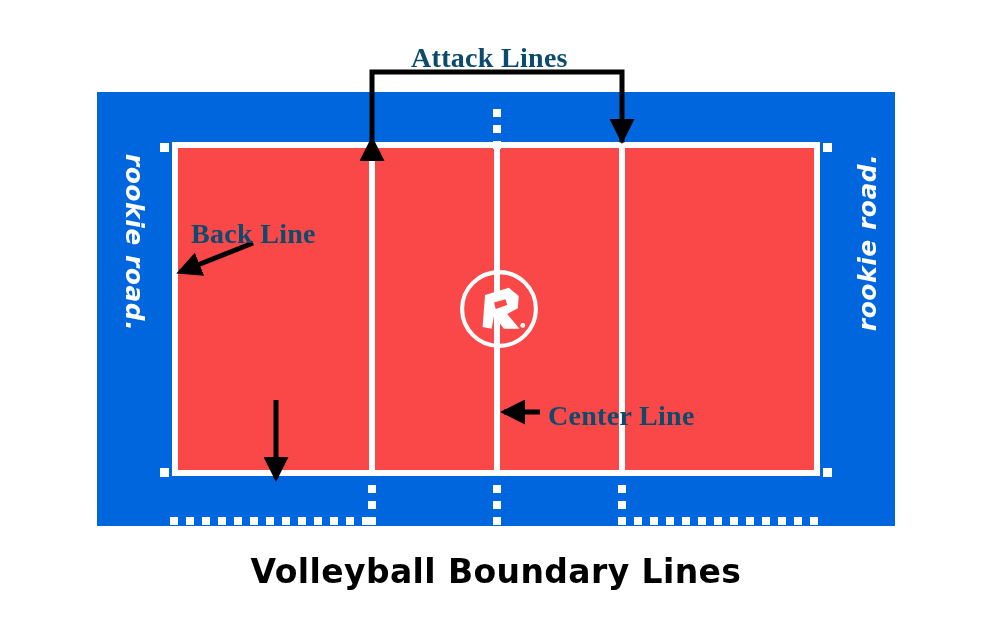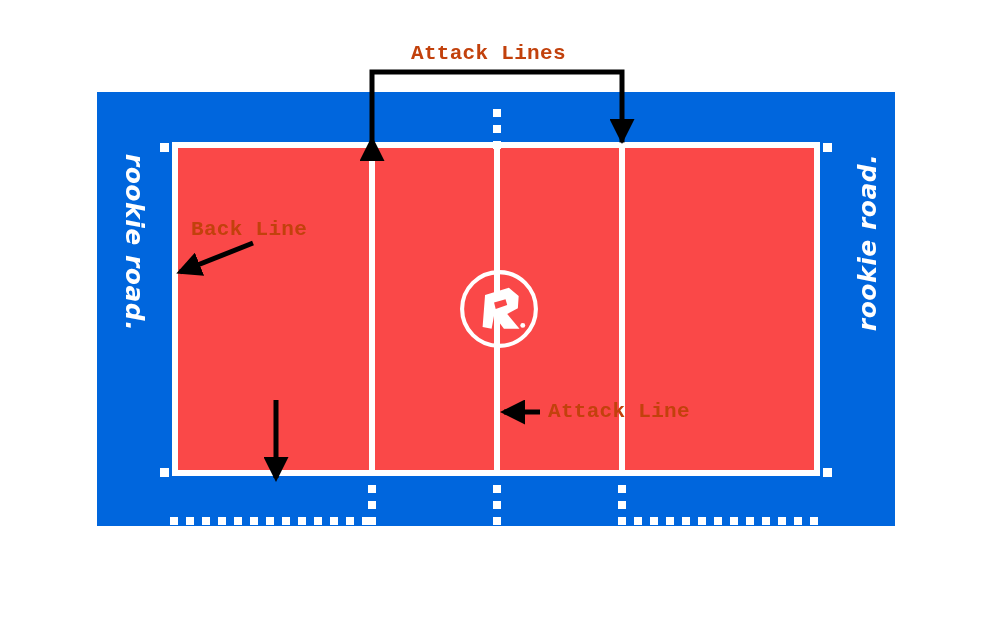--- a/index.html
+++ b/index.html
@@ -118,24 +118,24 @@
     top: 228px;
     width: 230px;
     text-align: center;
     transform: rotate(-90deg);
     transform-origin: center center;
   }
 
   
   .callout {
     position: absolute;
-    color: #c2410c;
-    font-family: Liberation Mono, monospace;
+    color: #0c4a6e;
+    font-family: Liberation Serif, serif;
     font-weight: 700;
-    font-size: 21px;
+    font-size: 28px;
     letter-spacing: 0.3px;
     white-space: nowrap;
   }
   .callout.attack-lines { left: 411px; top: 42px; }
   .callout.back-line    { left: 191px; top: 218px; text-align: right; }
   .callout.side-line    { left: 218px; top: 375px; }
   .callout.center-line  { left: 548px; top: 400px; }
 
   
   .annotations {
@@ -252,16 +252,17 @@
       <line x1="276" y1="400" x2="276" y2="478" stroke="#000000" stroke-width="5" marker-end="url(#arrowhead)"></line>
     </g>
 
     <g>
       <line x1="540" y1="412" x2="504" y2="412" stroke="#000000" stroke-width="5" marker-end="url(#arrowhead)"></line>
     </g>
   </svg>
 
   <div class="callout attack-lines">Attack Lines</div>
   <div class="callout back-line">Back Line</div>
-  <div class="callout center-line">Attack Line</div>
-
+  <div class="callout center-line">Center Line</div>
+
+  <div class="caption">Volleyball Boundary Lines</div>
 
 </div>
 
 </body></html>

